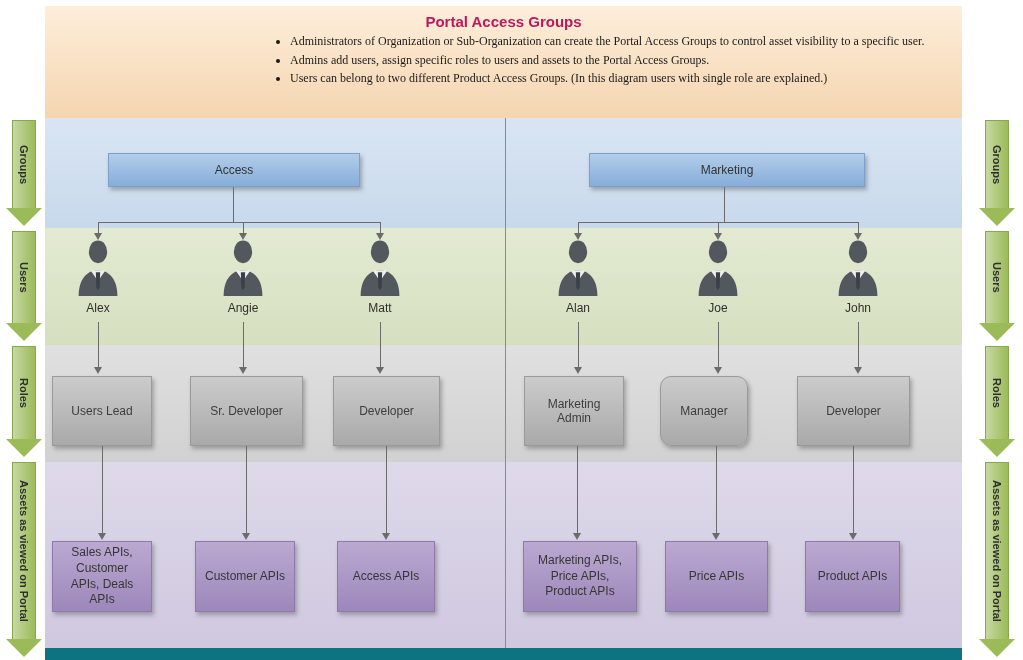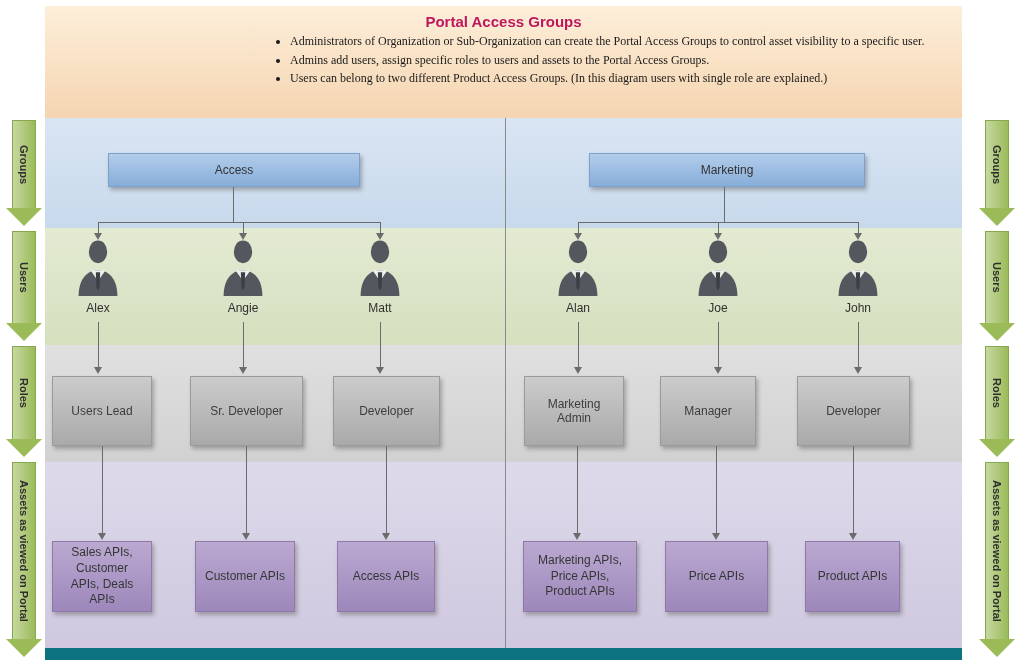--- a/index.html
+++ b/index.html
@@ -206,21 +206,21 @@
   <div class="ah" style="left:574px;top:367px;"></div>
   <div class="vline" style="left:718px;top:322px;height:46px;"></div>
   <div class="ah" style="left:714px;top:367px;"></div>
   <div class="vline" style="left:858px;top:322px;height:46px;"></div>
   <div class="ah" style="left:854px;top:367px;"></div>
 
   <div class="rbox" style="left:52px;width:100px;">Users Lead</div>
   <div class="rbox" style="left:190px;width:113px;">Sr. Developer</div>
   <div class="rbox" style="left:333px;width:107px;">Developer</div>
   <div class="rbox" style="left:524px;width:100px;">Marketing Admin</div>
-  <div class="rbox" style="left:660px;width:96px;">Manager</div>
+  <div class="rbox" style="left:660px;width:88px;border-radius:11px;">Manager</div>
   <div class="rbox" style="left:797px;width:113px;">Developer</div>
 
   <div class="vline" style="left:102px;top:446px;height:87px;"></div>
   <div class="ah" style="left:98px;top:533px;"></div>
   <div class="vline" style="left:246px;top:446px;height:87px;"></div>
   <div class="ah" style="left:242px;top:533px;"></div>
   <div class="vline" style="left:386px;top:446px;height:87px;"></div>
   <div class="ah" style="left:382px;top:533px;"></div>
   <div class="vline" style="left:577px;top:446px;height:87px;"></div>
   <div class="ah" style="left:573px;top:533px;"></div>

